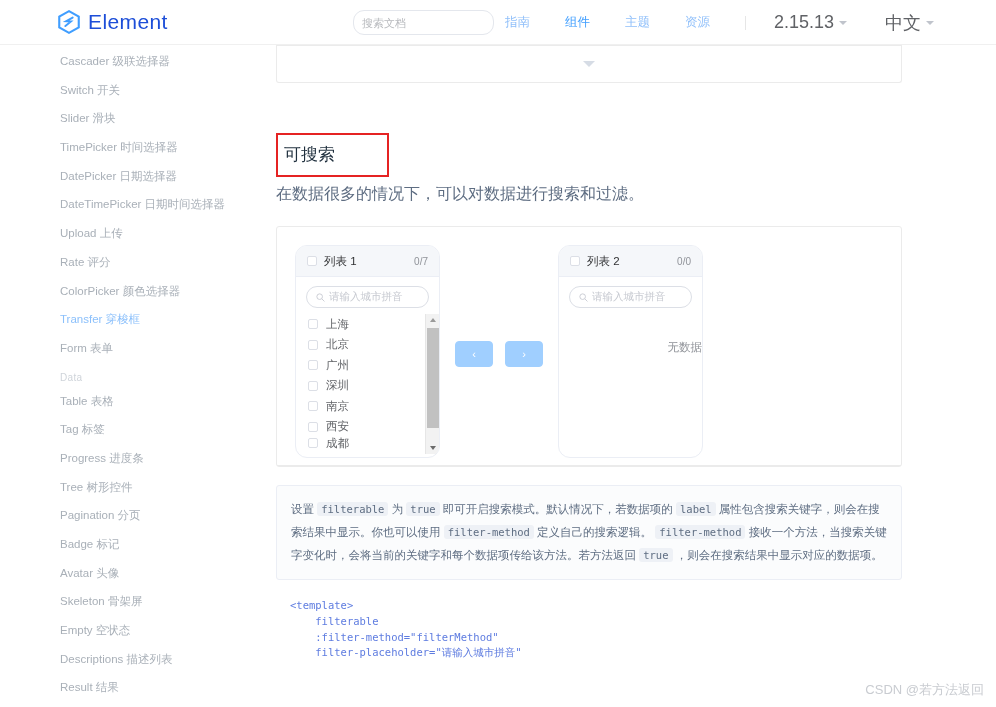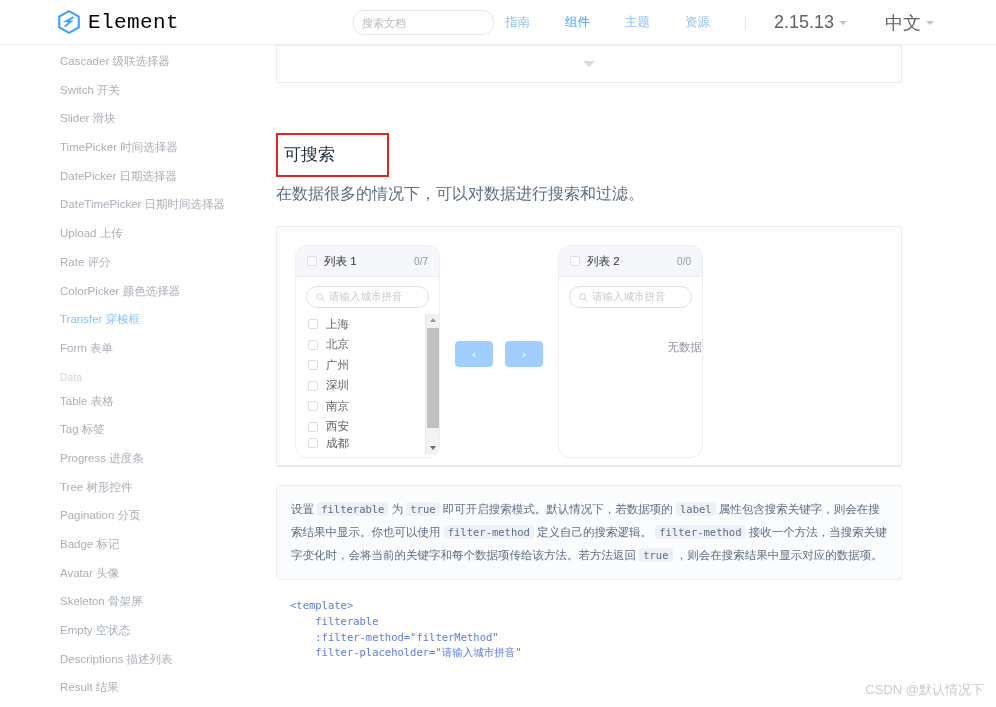--- a/index.html
+++ b/index.html
@@ -16,22 +16,22 @@
     position: absolute; top: 0; left: 0; width: 996px; height: 45px;
     background: #fff; border-bottom: 1px solid #f0f0f0;
     display: flex; align-items: center;
   }
   .logo-wrap {
     position: absolute; left: 56px; top: 9px;
     display: flex; align-items: center; gap: 6px;
   }
   .logo-mark { width: 26px; height: 26px; display: block; }
   .logo-text {
-    font-size: 21px; color: #000000; letter-spacing: .4px;
-    font-family: Liberation Mono, monospace;
+    font-size: 21px; color: #1d4ed8; letter-spacing: .4px;
+    font-family: Liberation Sans, sans-serif;
   }
   .search-box {
     position: absolute; left: 353px; top: 10px;
     width: 141px; height: 25px;
     border: 1px solid #e4e7ed; border-radius: 11px;
     background: #fff;
     display: flex; align-items: center; padding: 0 8px;
   }
   .search-box input {
     border: 0; outline: none; width: 100%;
@@ -411,14 +411,14 @@
       <code class="inl">filter-method</code>
       <span>接收一个方法，当搜索关键字变化时，会将当前的关键字和每个数据项传给该方法。若方法返回</span>
       <code class="inl">true</code>
       <span>，则会在搜索结果中显示对应的数据项。</span>
     </div>
 
     
     <div class="codeblock" id="codeblock"><div>&lt;template&gt;</div><div>    filterable</div><div>    :filter-method="filterMethod"</div><div>    filter-placeholder="请输入城市拼音"</div></div>
   </div>
 
-  <div class="watermark">CSDN @默认情况下</div>
+  <div class="watermark">CSDN @若方法返回</div>
 </div>
 
 </body></html>

